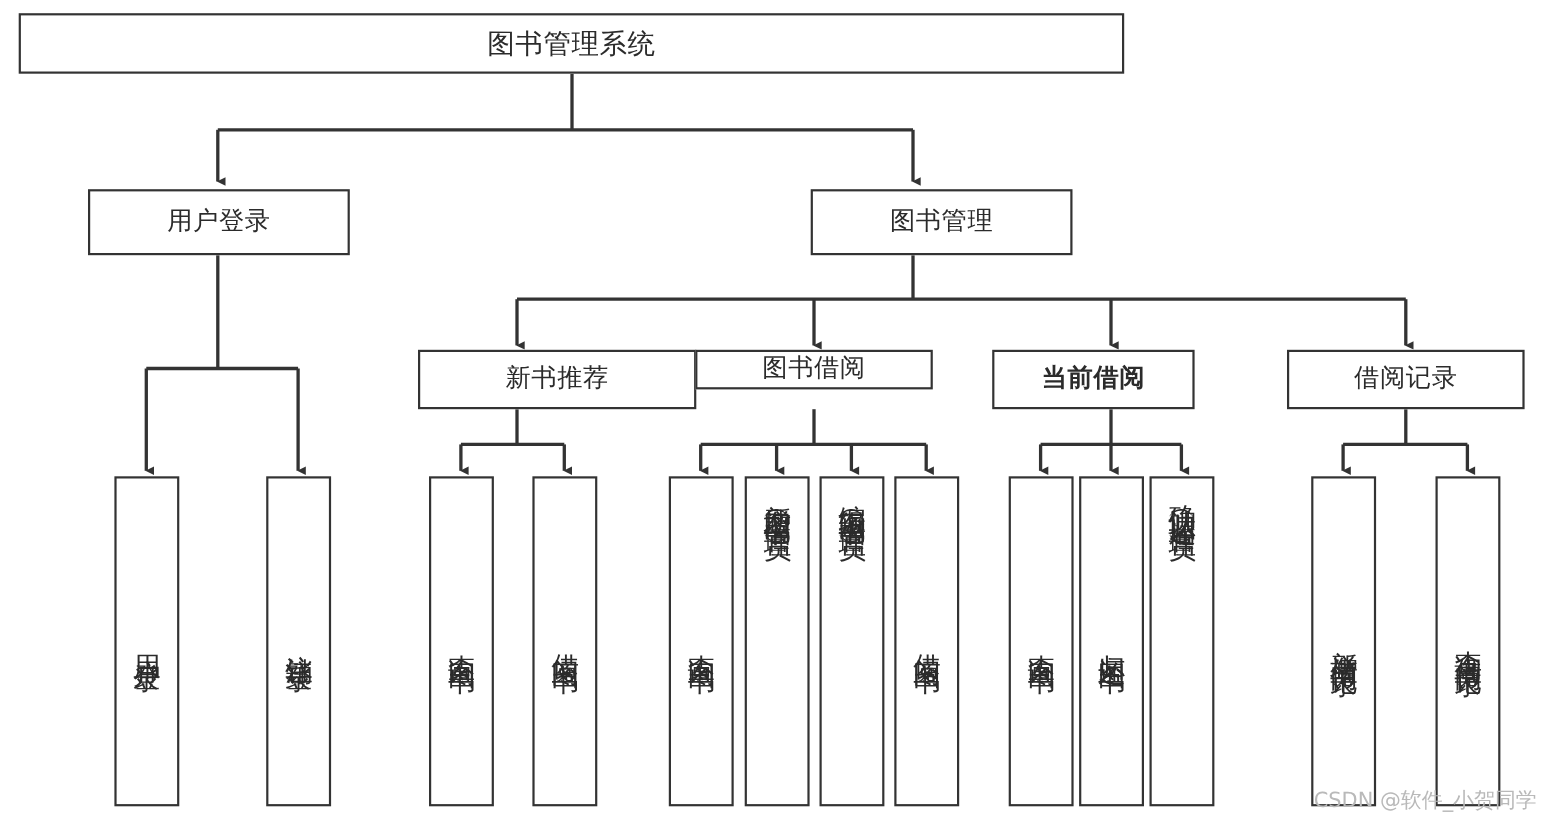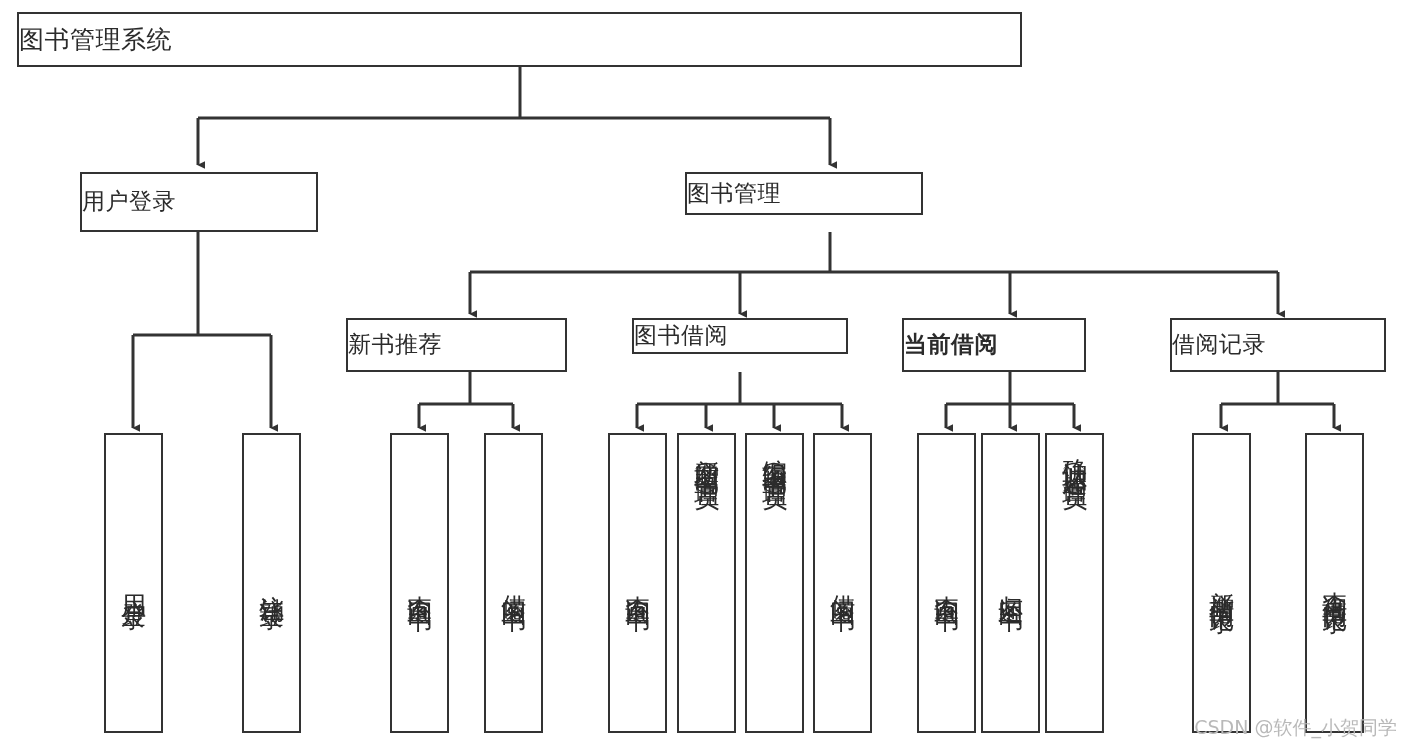--- a/index.html
+++ b/index.html
@@ -25,20 +25,21 @@
     width: 1405px;
     height: 747px;
   }
   .node {
     position: absolute;
     box-sizing: border-box;
     background: #ffffff;
     border: 2px solid #333333;
     display: flex;
     align-items: center;
+    justify-content: center;
     z-index: 2;
   }
   .node-label {
     color: #2b2b2b;
     letter-spacing: 0.5px;
     white-space: nowrap;
     line-height: 1.18;
   }
   .level-1 .node-label { font-size: 25px; }
   .level-2 .node-label { font-size: 23px; }
@@ -127,25 +128,25 @@
     </g>
   </svg>
 
   <div class="node level-1" style="left:17px; top:12px; width:1005px; height:55px;">
     <span class="node-label">图书管理系统</span>
   </div>
 
   <div class="node level-2" style="left:80px; top:172px; width:238px; height:60px;">
     <span class="node-label">用户登录</span>
   </div>
-  <div class="node level-2" style="left:685px; top:172px; width:238px; height:43px;">
+  <div class="node level-2" style="left:737px; top:172px; width:238px; height:60px;">
     <span class="node-label">图书管理</span>
   </div>
 
-  <div class="node level-3" style="left:346px; top:318px; width:221px; height:54px;">
+  <div class="node level-3" style="left:380px; top:318px; width:253px; height:54px;">
     <span class="node-label">新书推荐</span>
   </div>
   <div class="node level-3" style="left:632px; top:318px; width:216px; height:36px;">
     <span class="node-label">图书借阅</span>
   </div>
   <div class="node level-3" style="left:902px; top:318px; width:184px; height:54px;font-weight:bold;">
     <span class="node-label">当前借阅</span>
   </div>
   <div class="node level-3" style="left:1170px; top:318px; width:216px; height:54px;">
     <span class="node-label">借阅记录</span>

